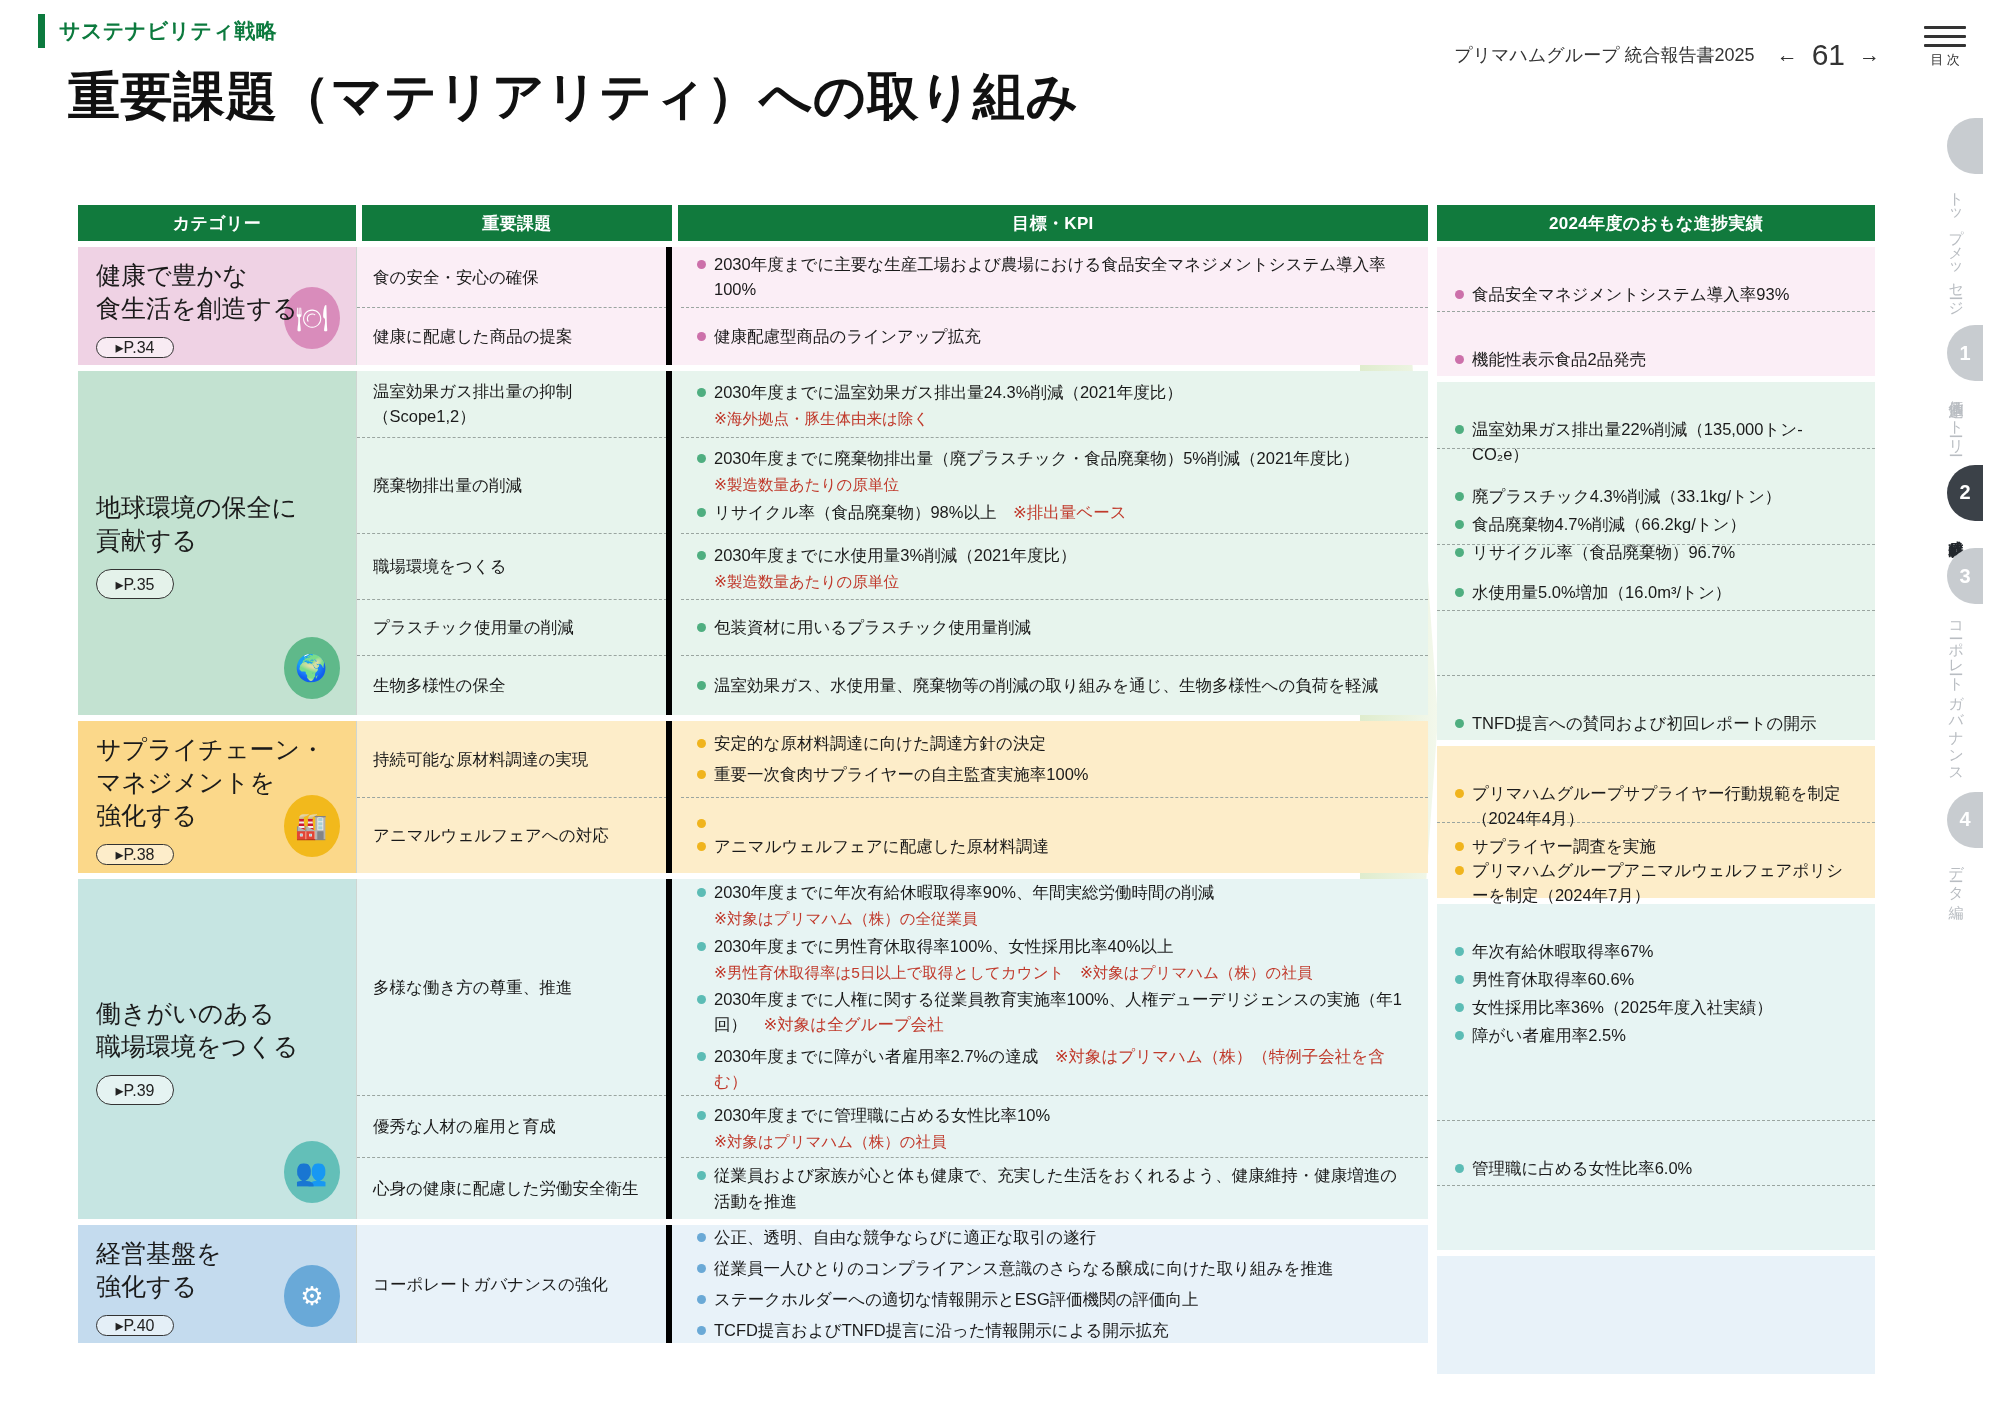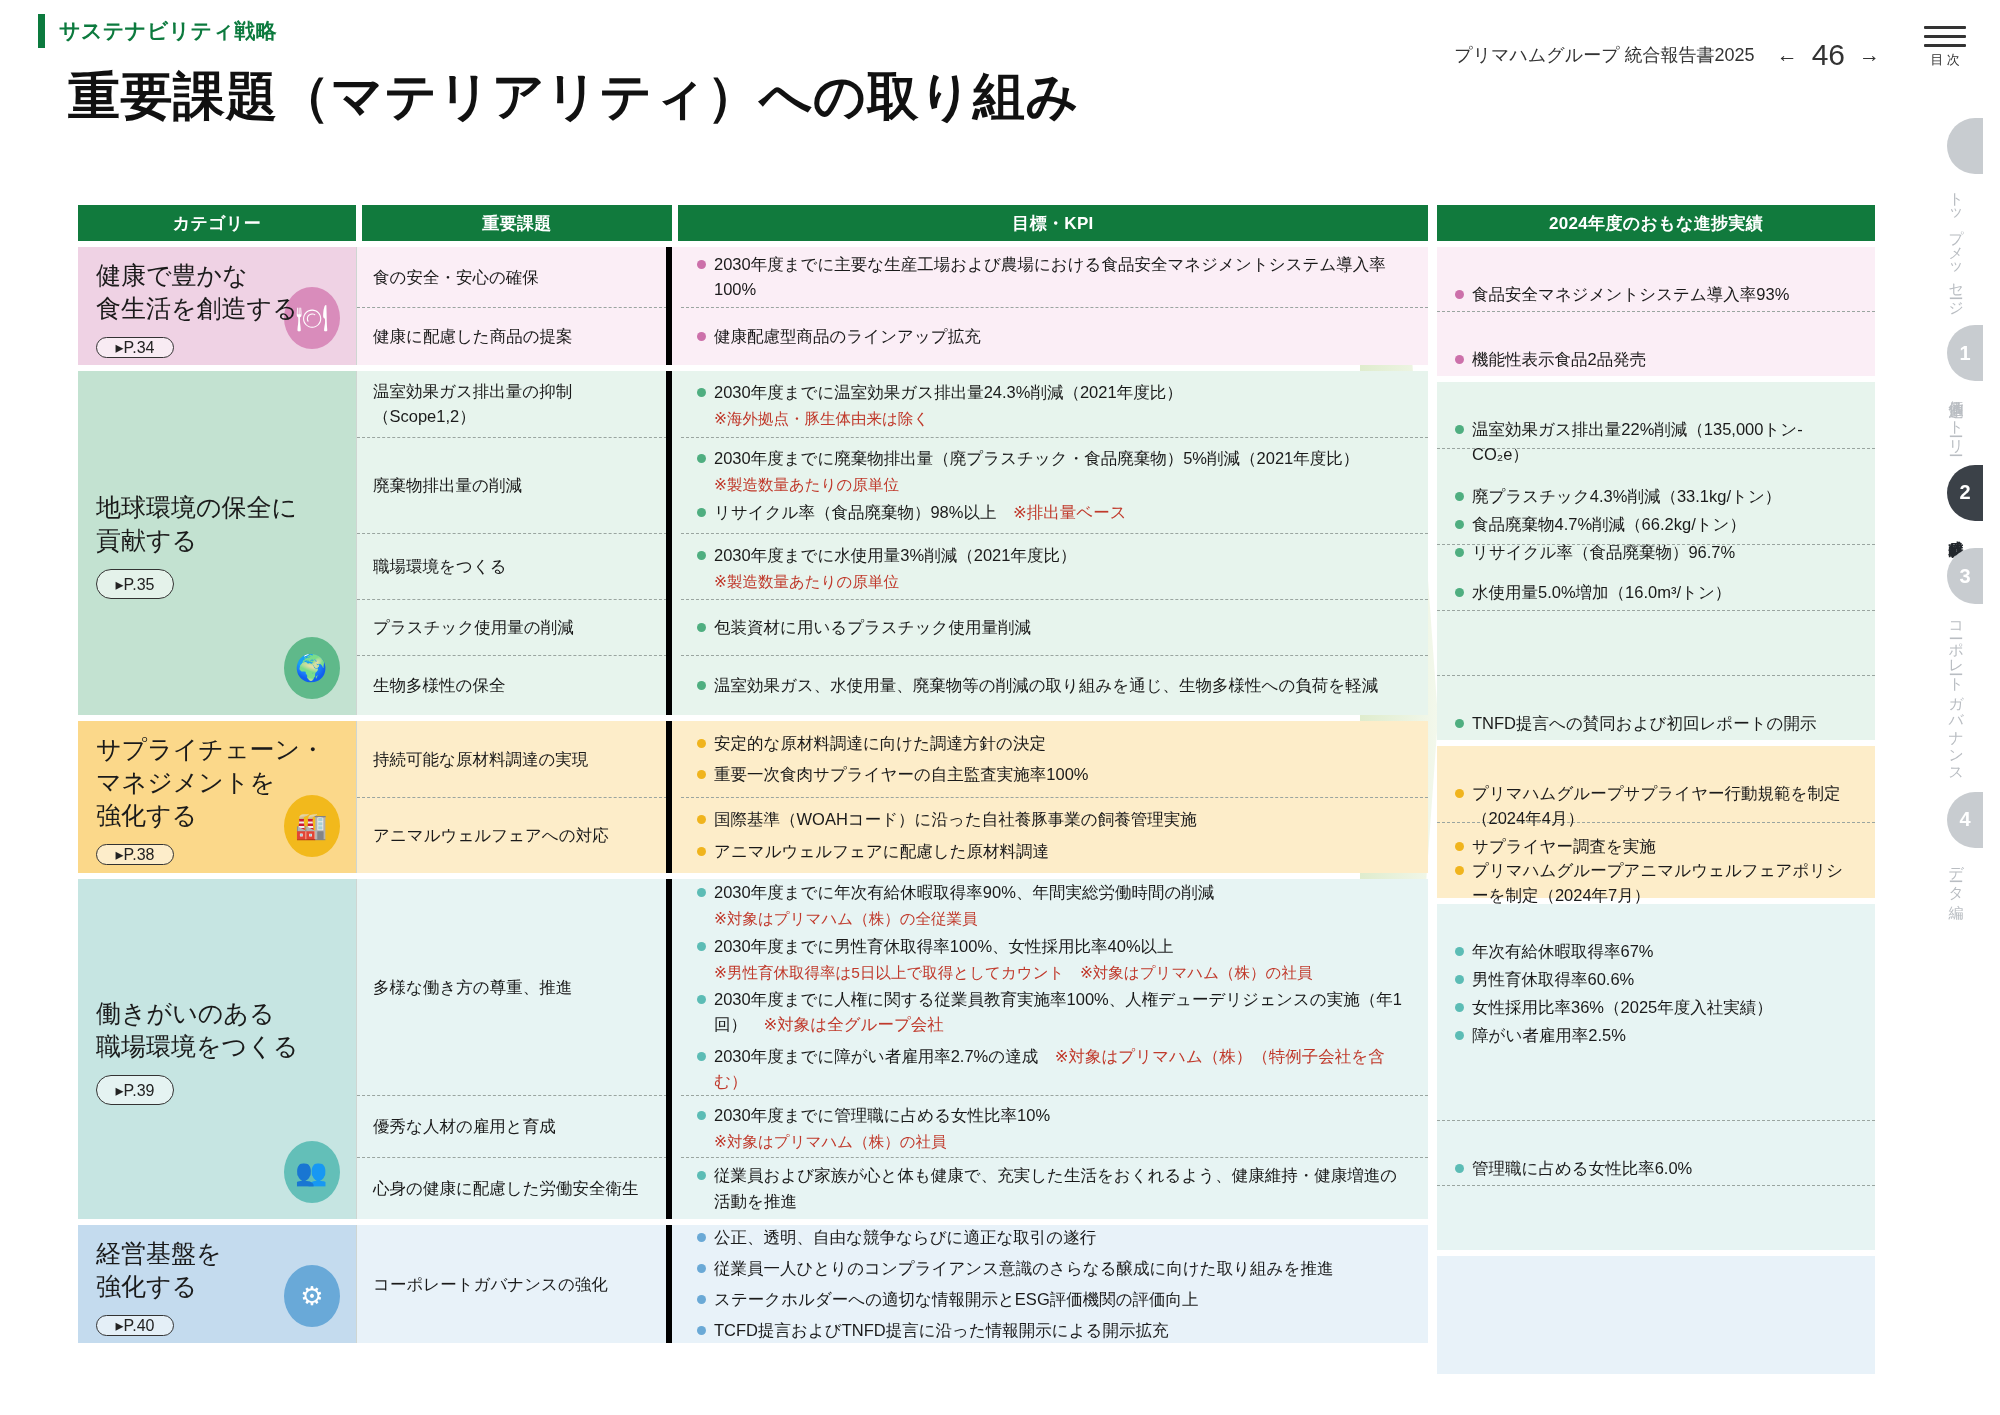--- a/index.html
+++ b/index.html
@@ -175,21 +175,21 @@
     <div class="kicker-bar"></div>
     <div class="kicker-text">サステナビリティ戦略</div>
   </div>
 
   <h1 class="page-title">重要課題（マテリアリティ）への取り組み</h1>
 
   <div class="hdr-right">
     <span class="hdr-book">プリマハムグループ 統合報告書2025</span>
     <span class="hdr-nav">
       <span class="hdr-arrow">←</span>
-      <span class="hdr-pageno">46</span>
+      <span class="hdr-pageno">61</span>
       <span class="hdr-arrow">→</span>
     </span>
   </div>
 
   <div class="menu-btn">
     <span class="menu-lines">
       <span></span>
         <span></span>
         <span></span>
     </span>
@@ -355,21 +355,20 @@
                 <span class="bullet-text">安定的な原材料調達に向けた調達方針の決定</span>
               </div>
               <div class="bullet-line">
                 <span class="dot"></span>
                 <span class="bullet-text">重要一次食肉サプライヤーの自主監査実施率100%</span>
               </div>
             </div>
             <div class="kpi-cell dashed-top" style="height: 76px;">
               <div class="bullet-line">
                 <span class="dot"></span>
-                <span class="bullet-text">国際基準（WOAHコード）に沿った自社養豚事業の飼養管理実施</span>
               </div>
               <div class="bullet-line">
                 <span class="dot"></span>
                 <span class="bullet-text">アニマルウェルフェアに配慮した原材料調達</span>
               </div>
             </div>
           </div>
         </div>
         <div class="section c-work">
           <div class="cat-cell" style="height: 340px;">

